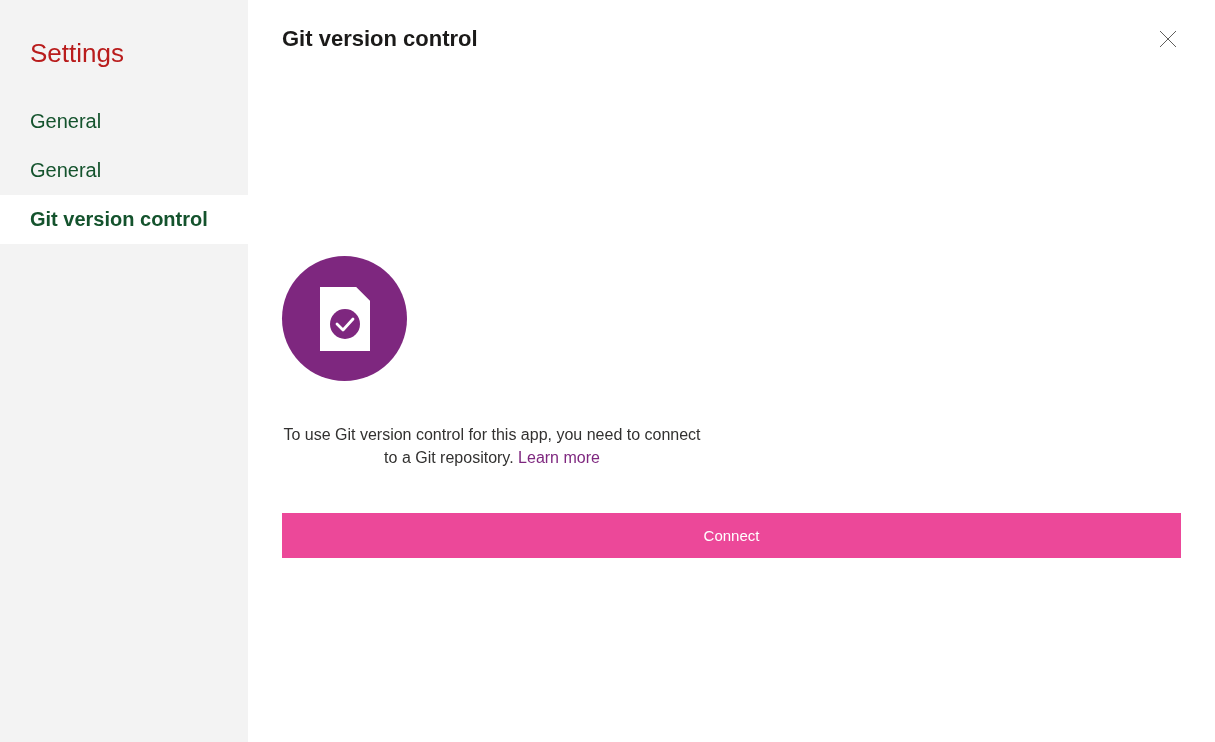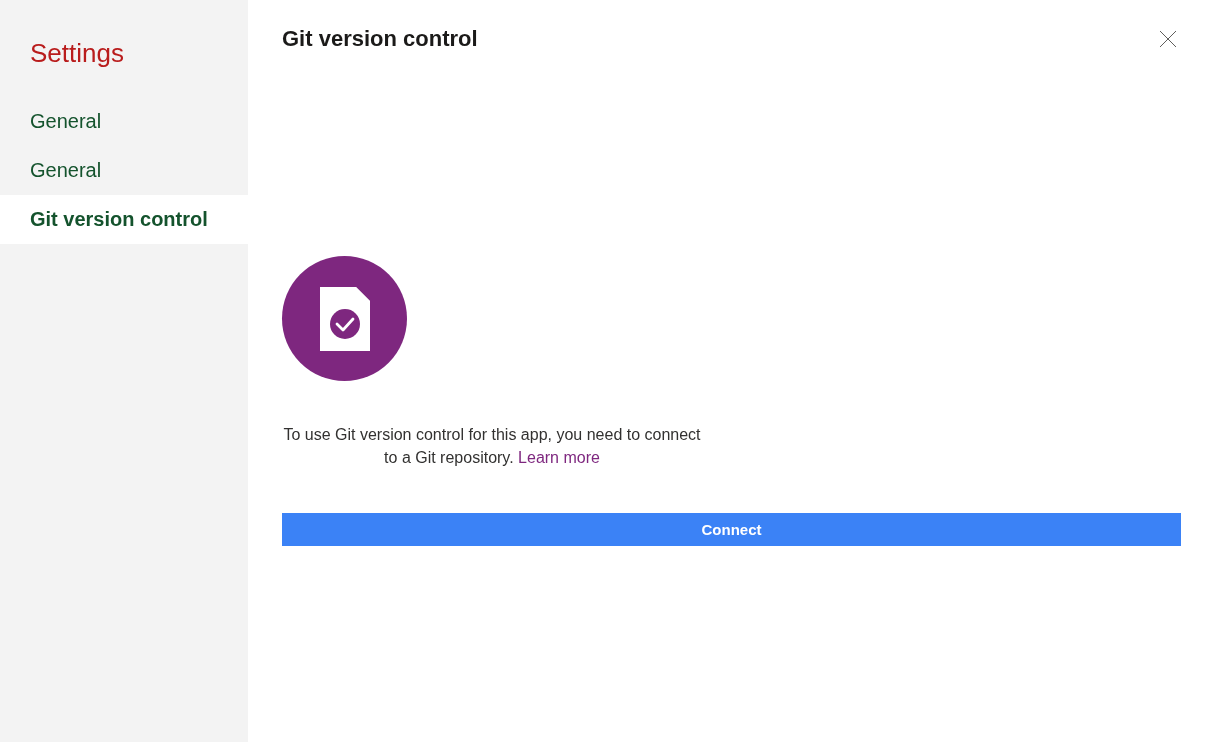--- a/index.html
+++ b/index.html
@@ -79,26 +79,26 @@
       text-align: center;
       max-width: 420px;
       line-height: 1.45;
       margin-bottom: 44px;
     }
     .learn-more {
       color: #7e277f;
       cursor: pointer;
     }
     .connect-btn {
-      background: #3b82f6;
+      background: #ec4899;
       color: #ffffff;
       border: none;
-      padding: 8px 24px;
+      padding: 14px 24px;
       font-size: 15px;
-      font-weight: 700;
+      font-weight: 400;
       cursor: pointer;
       font-family: inherit;
     }
   </style>
 </head>
 <body>
 
 <div class="sidebar">
   <div class="sidebar-title">Settings</div>
   <div class="sidebar-item">General</div>

